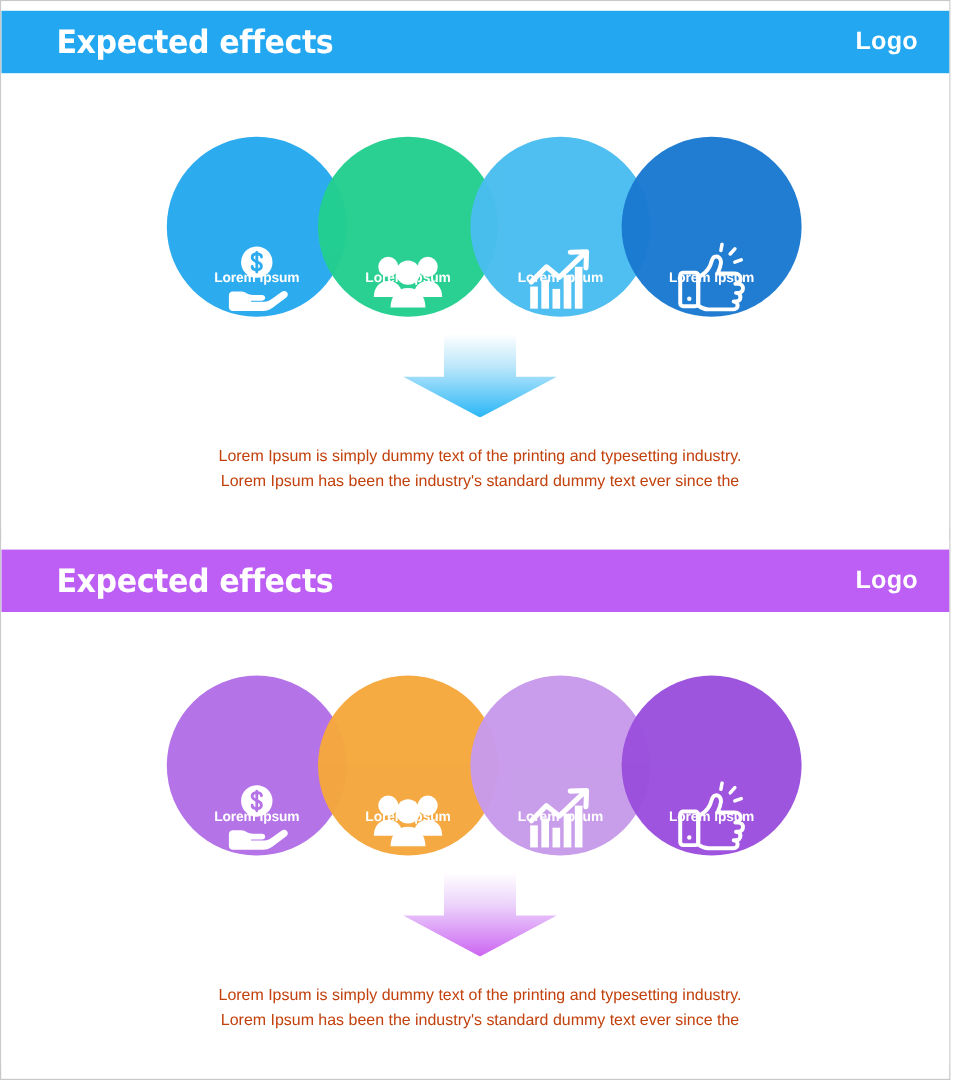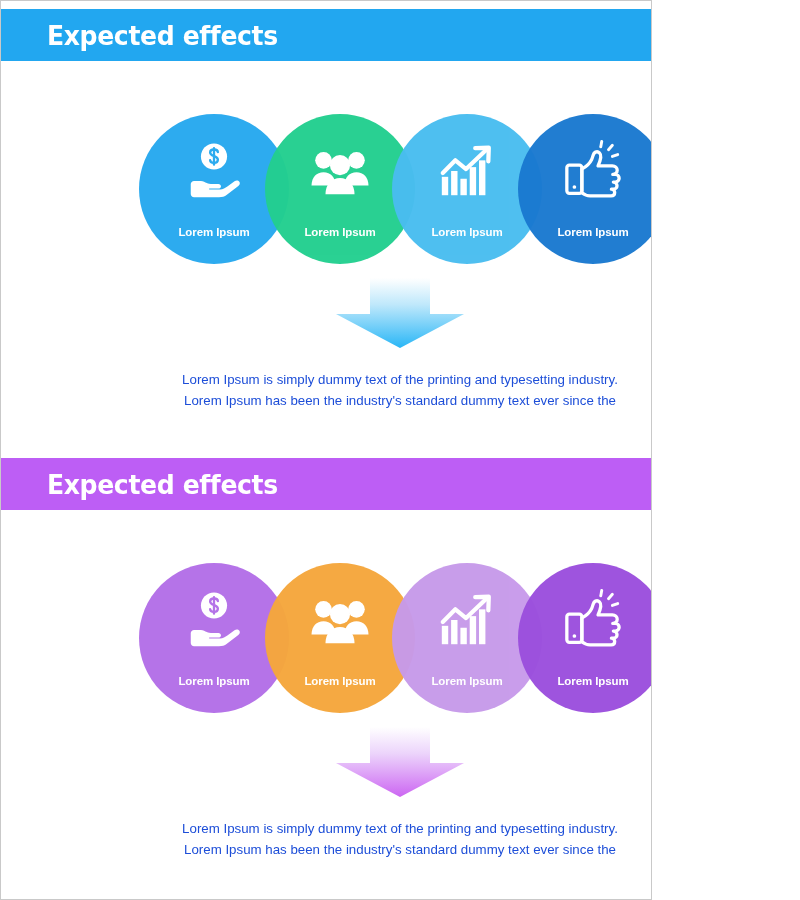--- a/index.html
+++ b/index.html
@@ -7,21 +7,21 @@
     padding: 0;
     background: #ffffff;
   }
   body {
     width: 800px;
     height: 900px;
     font-family: "Liberation Sans", sans-serif;
     overflow: hidden;
   }
   .page {
-    width: 652px;
+    width: 792px;
     height: 900px;
     box-sizing: border-box;
     border: 1px solid #c9c9c9;
     background: #ffffff;
     position: relative;
     overflow: hidden;
   }
 
   
   .panel {
@@ -76,21 +76,21 @@
   }
   .circle {
     position: absolute;
     top: 0;
     width: 150px;
     height: 150px;
     border-radius: 50%;
     display: flex;
     flex-direction: column;
     align-items: center;
-    justify-content: flex-start;
+    justify-content: flex-end;
     text-decoration: underline;
   }
   .circle-icon {
     margin-top: 26px;
     width: 62px;
     height: 62px;
     display: block;
   }
   .circle-label {
     position: absolute;
@@ -120,21 +120,21 @@
     top: 0;
   }
 
   
   .body-copy {
     position: absolute;
     left: 0;
     top: 368px;
     width: 798px;
     text-align: center;
-    color: #1d4ed8;
+    color: #c2410c;
     font-size: 13.3px;
     line-height: 21px;
   }
   .body-copy div { white-space: nowrap; }
 </style>
 </head>
 <body>
 
 <div class="page">
 

